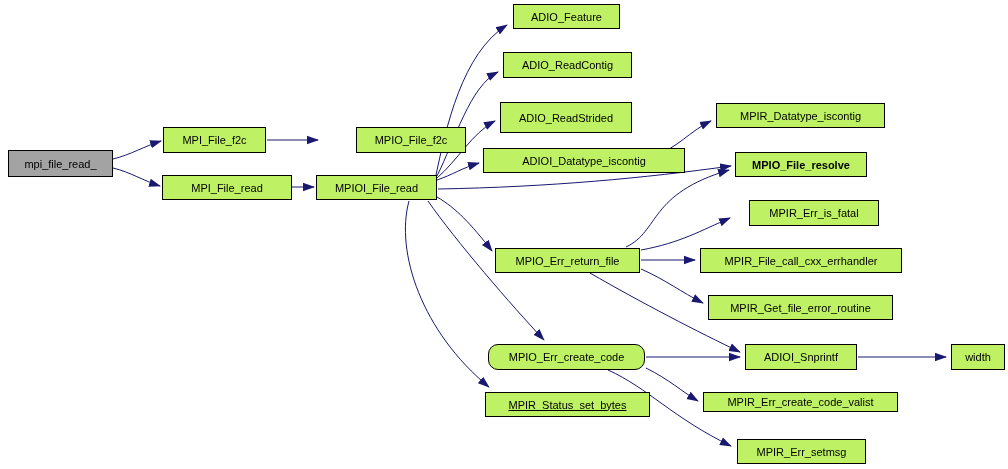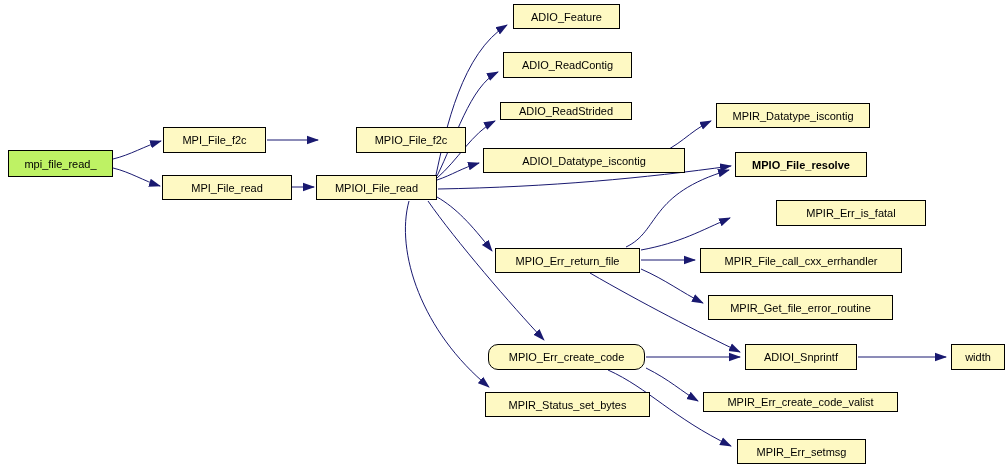--- a/index.html
+++ b/index.html
@@ -9,32 +9,32 @@
     height: 469px;
     background: #ffffff;
     font-family: "Liberation Sans", sans-serif;
     overflow: hidden;
   }
   .canvas svg { position: absolute; top: 0; left: 0; }
   .node {
     position: absolute;
     box-sizing: border-box;
     border: 1px solid #000000;
-    background: #fef9c3;
+    background: #bef264;
     color: #000000;
     font-size: 11px;
     text-align: center;
     display: flex;
     align-items: center;
     justify-content: center;
     white-space: nowrap;
     cursor: pointer;
     z-index: 2;
   }
-  .node.root { background: #bef264; cursor: default; }
+  .node.root { background: #a3a3a3; cursor: default; }
   .edge { fill: none; stroke-width: 1; }
 </style>
 </head>
 <body>
 
 <div class="canvas">
   <svg id="edges-layer" width="1008" height="469" viewBox="0 0 1008 469">
     <defs>
       <marker id="arrow" markerUnits="userSpaceOnUse" markerWidth="12" markerHeight="10" viewBox="0 0 12 10" refX="11" refY="5" orient="auto">
         <path d="M0,0.8 L12,5 L0,9.2 z" fill="#191970"></path>
@@ -66,28 +66,28 @@
       </g>
   </svg>
   <div id="node-layer">
       <div class="node root" style="left: 8px; top: 150px; width: 105px; height: 27px;">mpi_file_read_</div>
       <div class="node" style="left: 163px; top: 127px; width: 103px; height: 26px;">MPI_File_f2c</div>
       <div class="node" style="left: 162px; top: 175px; width: 130px; height: 25px;">MPI_File_read</div>
       <div class="node" style="left: 320px; top: 127px; width: 110px; height: 26px; margin-left: 36px;">MPIO_File_f2c</div>
       <div class="node" style="left: 316px; top: 175px; width: 121px; height: 25px;">MPIOI_File_read</div>
       <div class="node" style="left: 513px; top: 4px; width: 107px; height: 25px;">ADIO_Feature</div>
       <div class="node" style="left: 503px; top: 52px; width: 129px; height: 26px;">ADIO_ReadContig</div>
-      <div class="node" style="left: 500px; top: 102px; width: 132px; height: 18px;">ADIO_ReadStrided</div>
+      <div class="node" style="left: 500px; top: 102px; width: 132px; height: 31px;">ADIO_ReadStrided</div>
       <div class="node" style="left: 483px; top: 148px; width: 202px; height: 25px;">ADIOI_Datatype_iscontig</div>
-      <div class="node" style="left: 716px; top: 103px; width: 154px; height: 25px;">MPIR_Datatype_iscontig</div>
+      <div class="node" style="left: 716px; top: 103px; width: 169px; height: 25px;">MPIR_Datatype_iscontig</div>
       <div class="node" style="left: 735px; top: 152px; width: 132px; height: 25px; font-weight: bold;">MPIO_File_resolve</div>
-      <div class="node" style="left: 776px; top: 200px; width: 150px; height: 26px;">MPIR_Err_is_fatal</div>
+      <div class="node" style="left: 749px; top: 200px; width: 130px; height: 26px;">MPIR_Err_is_fatal</div>
       <div class="node" style="left: 495px; top: 248px; width: 145px; height: 25px;">MPIO_Err_return_file</div>
       <div class="node" style="left: 700px; top: 248px; width: 202px; height: 25px;">MPIR_File_call_cxx_errhandler</div>
       <div class="node" style="left: 708px; top: 295px; width: 185px; height: 25px;">MPIR_Get_file_error_routine</div>
       <div class="node" style="left: 488px; top: 344px; width: 157px; height: 26px; border-radius: 10px;">MPIO_Err_create_code</div>
-      <div class="node" style="left: 485px; top: 392px; width: 165px; height: 25px;">MPIR_Status_set_bytes</div>
+      <div class="node" style="left: 485px; top: 392px; width: 165px; height: 25px; text-decoration: underline;">MPIR_Status_set_bytes</div>
       <div class="node" style="left: 745px; top: 344px; width: 112px; height: 26px;">ADIOI_Snprintf</div>
       <div class="node" style="left: 951px; top: 344px; width: 54px; height: 26px;">width</div>
       <div class="node" style="left: 703px; top: 392px; width: 195px; height: 20px;">MPIR_Err_create_code_valist</div>
       <div class="node" style="left: 737px; top: 439px; width: 129px; height: 25px;">MPIR_Err_setmsg</div>
     </div>
 </div>
 
 </body></html>

